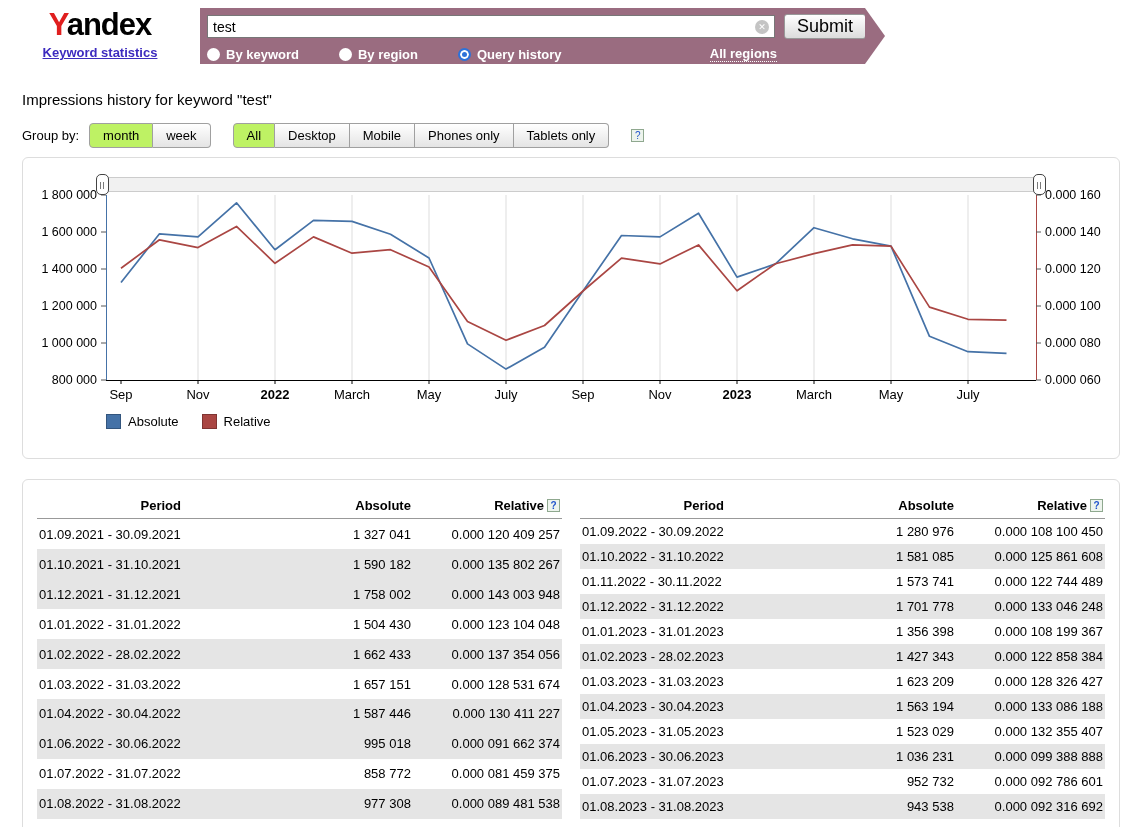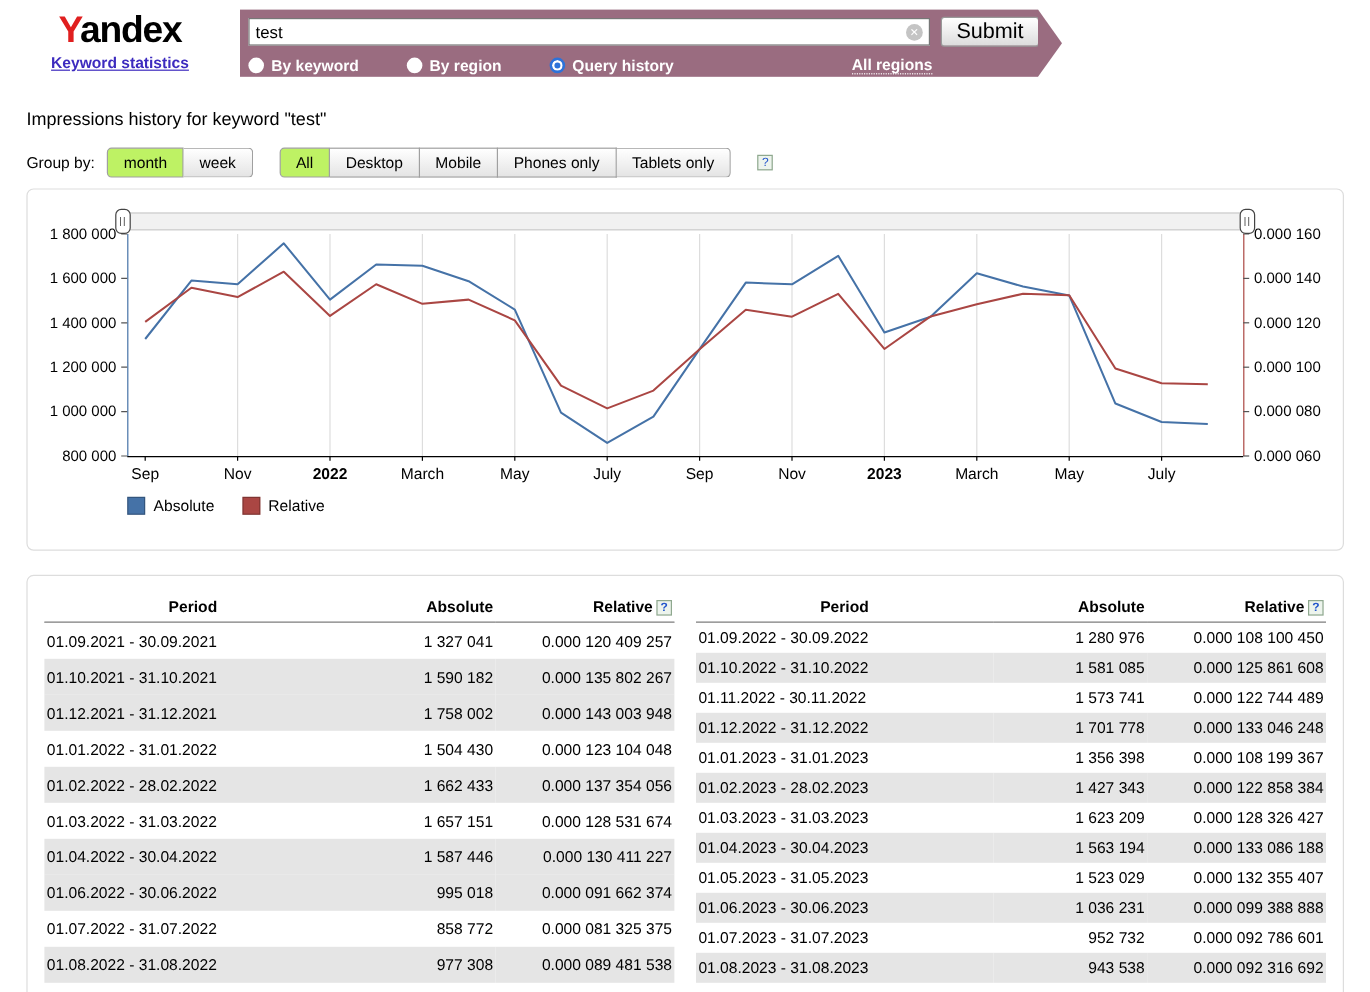--- a/index.html
+++ b/index.html
@@ -260,21 +260,21 @@
           <td class="num">0.000 130 411 227</td>
         </tr>
         <tr class="alt">
           <td class="">01.06.2022 - 30.06.2022</td>
           <td class="num">995 018</td>
           <td class="num">0.000 091 662 374</td>
         </tr>
         <tr>
           <td class="">01.07.2022 - 31.07.2022</td>
           <td class="num">858 772</td>
-          <td class="num">0.000 081 325 375</td>
+          <td class="num">0.000 081 459 375</td>
         </tr>
         <tr class="alt">
           <td class="">01.08.2022 - 31.08.2022</td>
           <td class="num">977 308</td>
           <td class="num">0.000 089 481 538</td>
         </tr>
       </tbody>
     </table>
   <table class="data-table" id="table-right">
       <colgroup>

